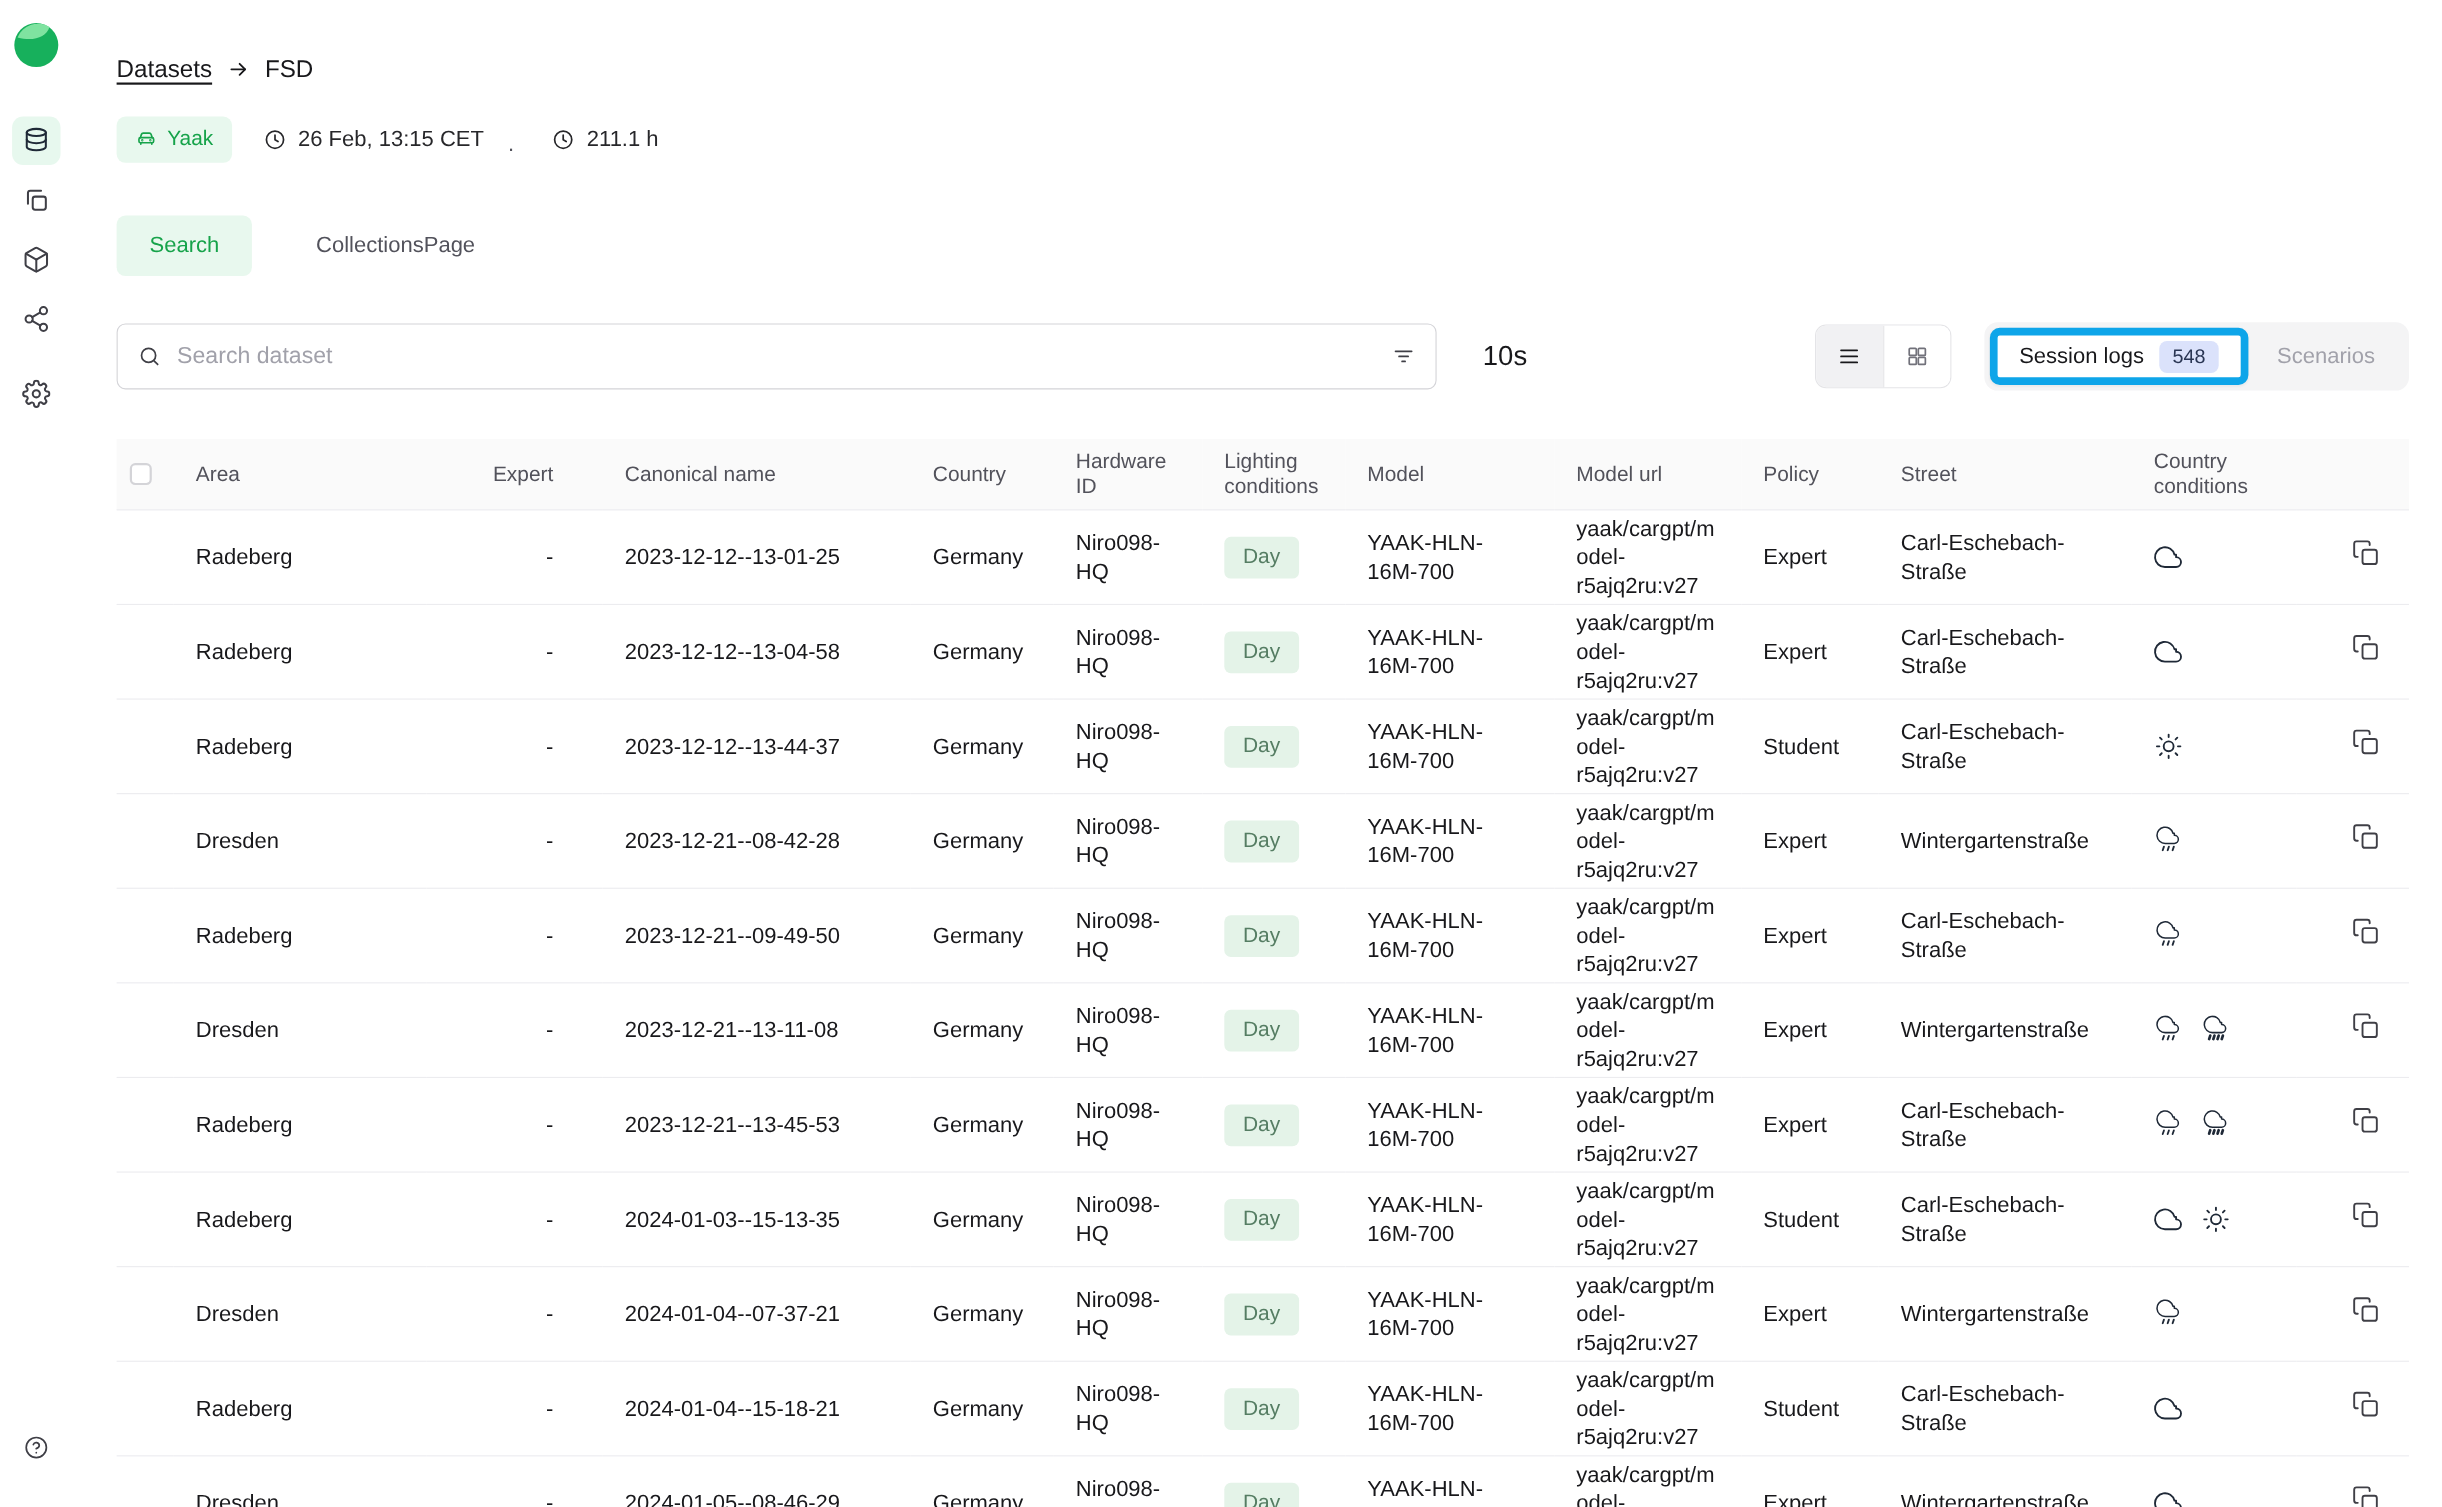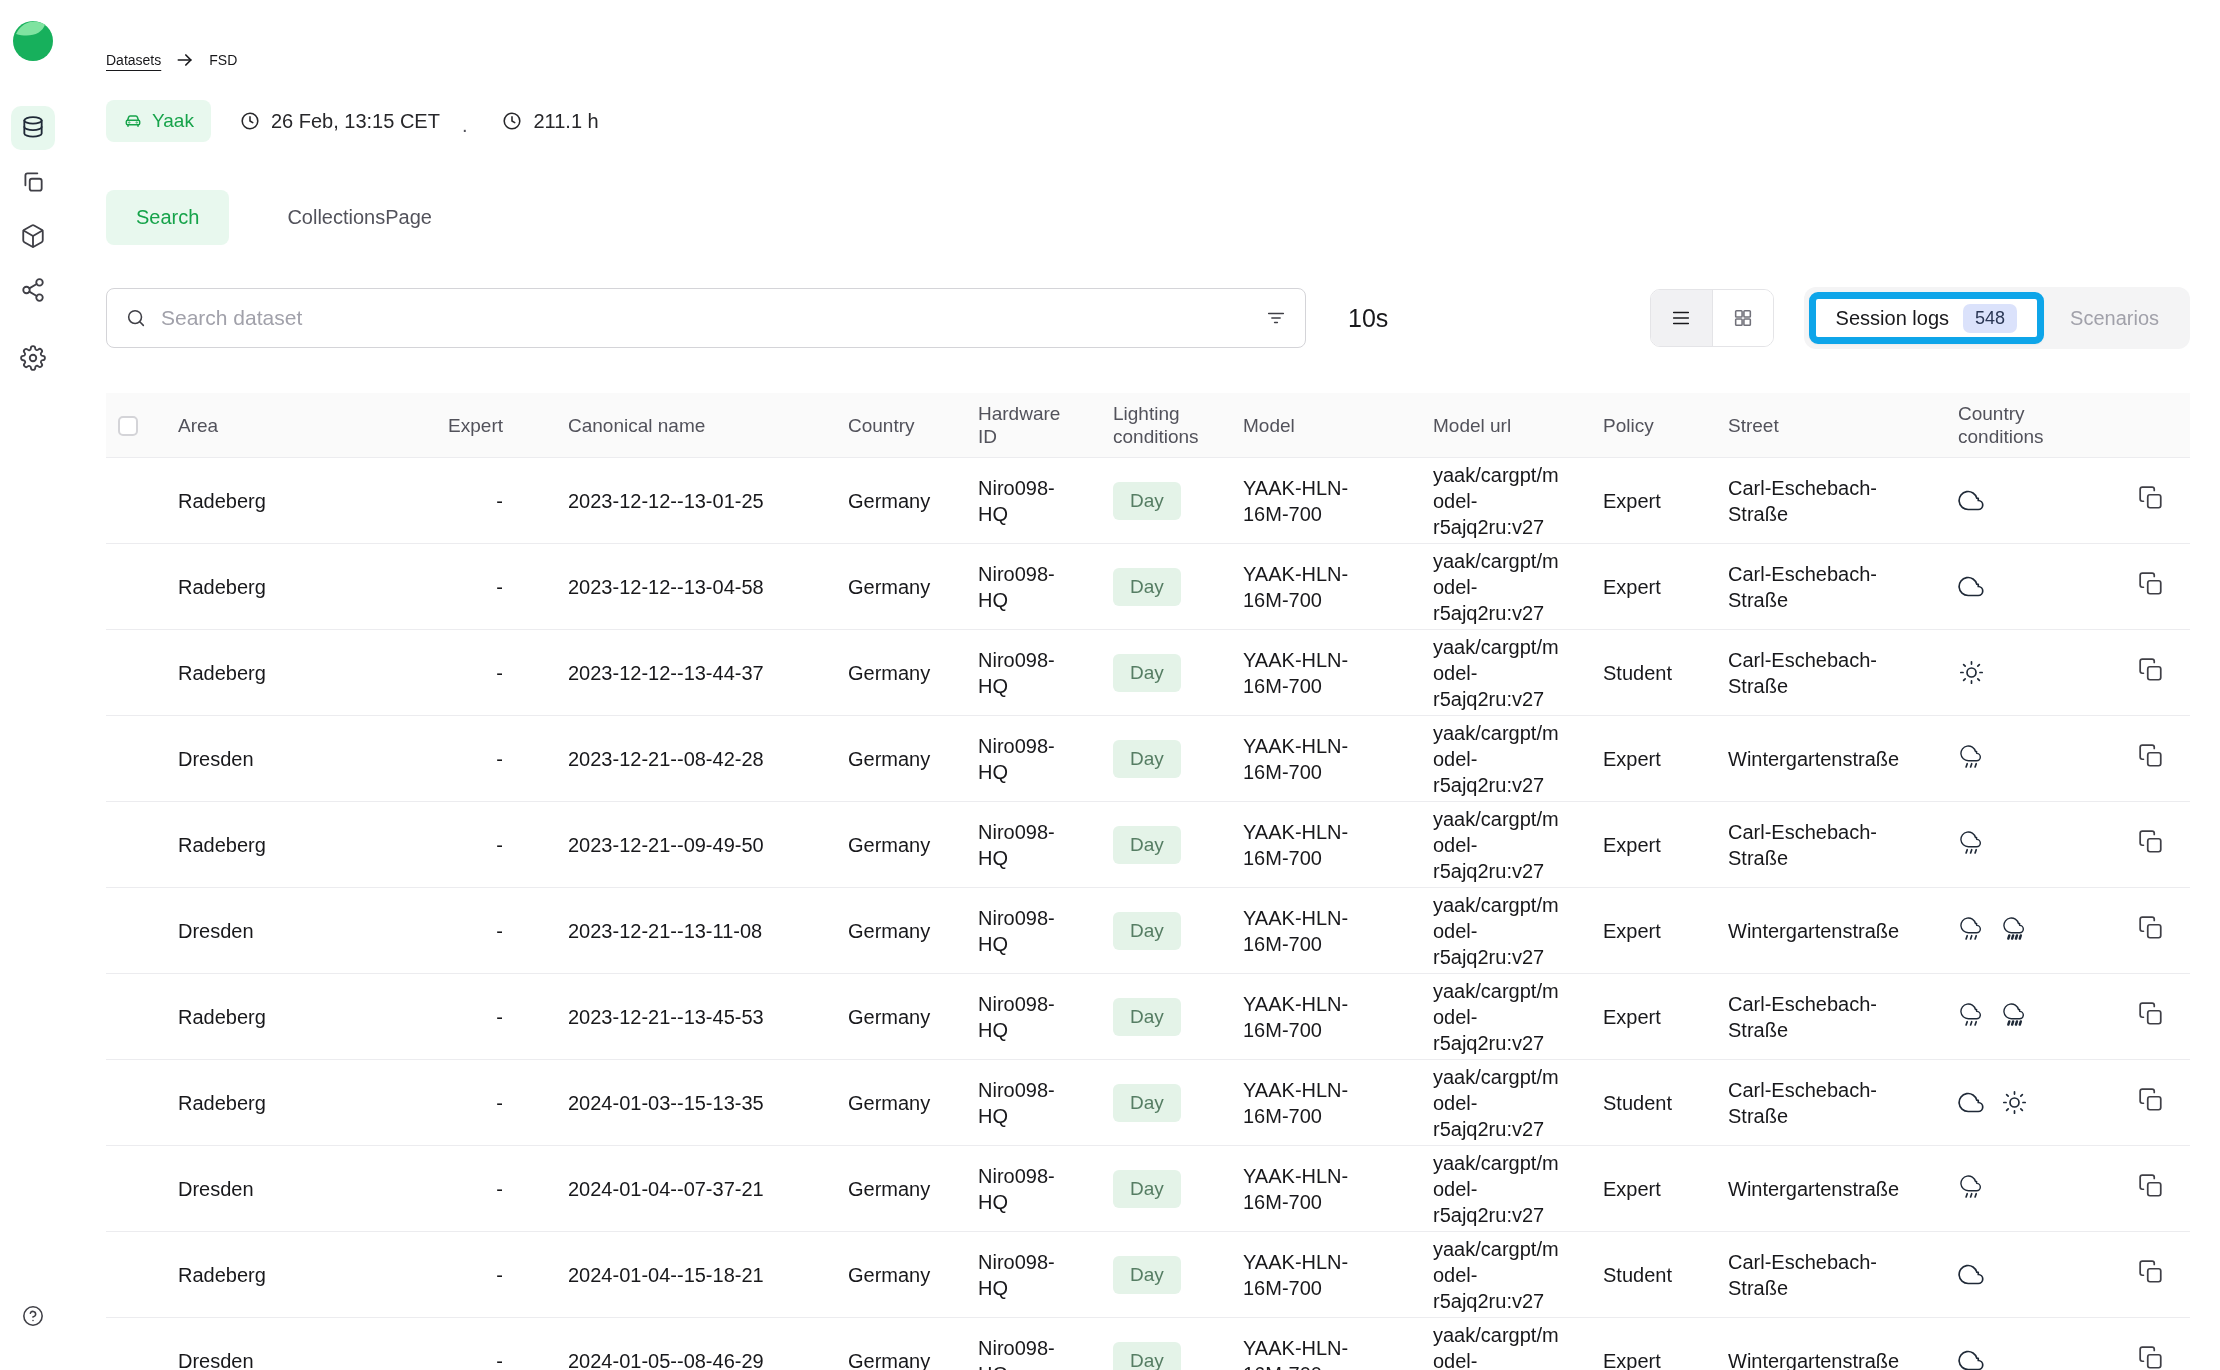--- a/index.html
+++ b/index.html
@@ -18,25 +18,25 @@
   .sb-spacer { flex:1; }
   .ic { width:26px; height:26px; fill:none; stroke:currentColor; stroke-width:1.7;
     stroke-linecap:round; stroke-linejoin:round; }
   .ic.sm { width:22px; height:22px; }
   .ic.xs { width:20px; height:20px; }
 
   
   .main { flex:1; padding:0 30px 0 40px; min-width:0; }
 
   .breadcrumb { display:flex; align-items:center; gap:14px; margin-top:50px;
-    font-size:14px; font-weight:500; }
+    font-size:22px; font-weight:500; }
   .crumb-link { text-decoration:underline; text-underline-offset:5px; cursor:pointer; }
 
   .meta-row { display:flex; align-items:center; margin-top:30px; }
-  .chip { display:inline-flex; align-items:center; gap:9px; background:#e8f8ee; color:#16a34a;
+  .chip { display:inline-flex; gap:9px; background:#e8f8ee; color:#16a34a;
     border-radius:8px; padding:10px 17px; font-size:19px; font-weight:500; cursor:pointer; }
   .meta-group { display:flex; align-items:center; gap:10px; font-size:20px; color:#27272a; }
   .meta-row .meta-group { margin-left:28px; }
   .meta-dot { color:#52525b; margin:8px 6px 0 22px; font-size:20px; }
 
   .tabs { display:flex; align-items:center; gap:28px; margin-top:48px; }
   .tab { padding:16px 30px; font-size:20px; border-radius:8px; color:#52525b; cursor:pointer; }
   .tab.active { background:#e8f8ee; color:#16a34a; font-weight:500; }
 
   .toolbar { display:flex; align-items:center; margin-top:42px; }

